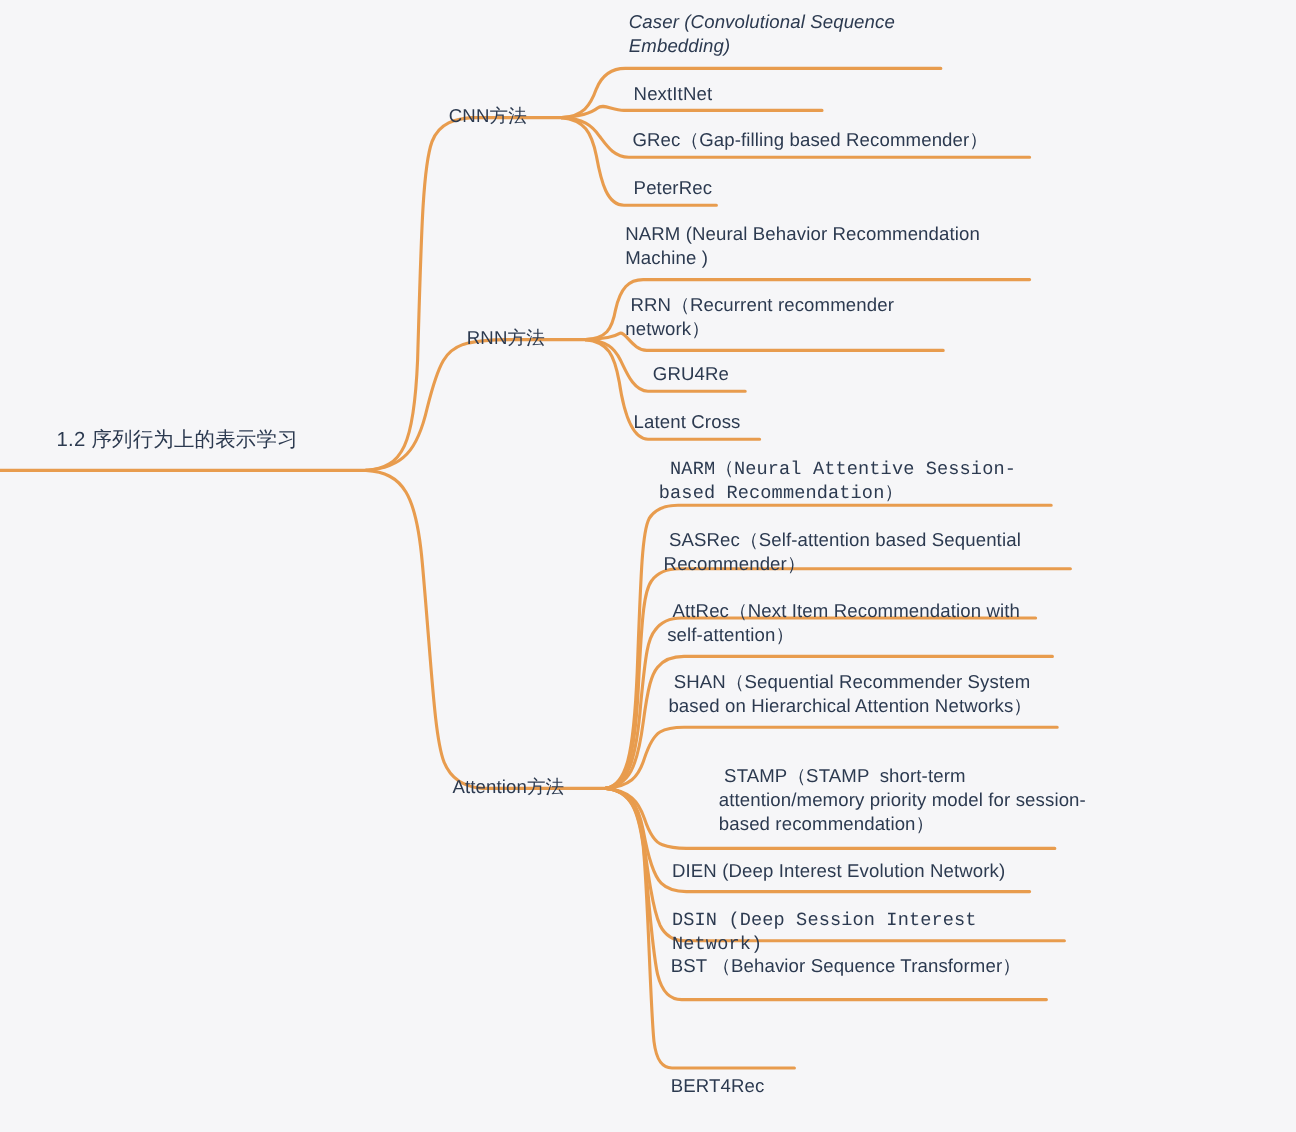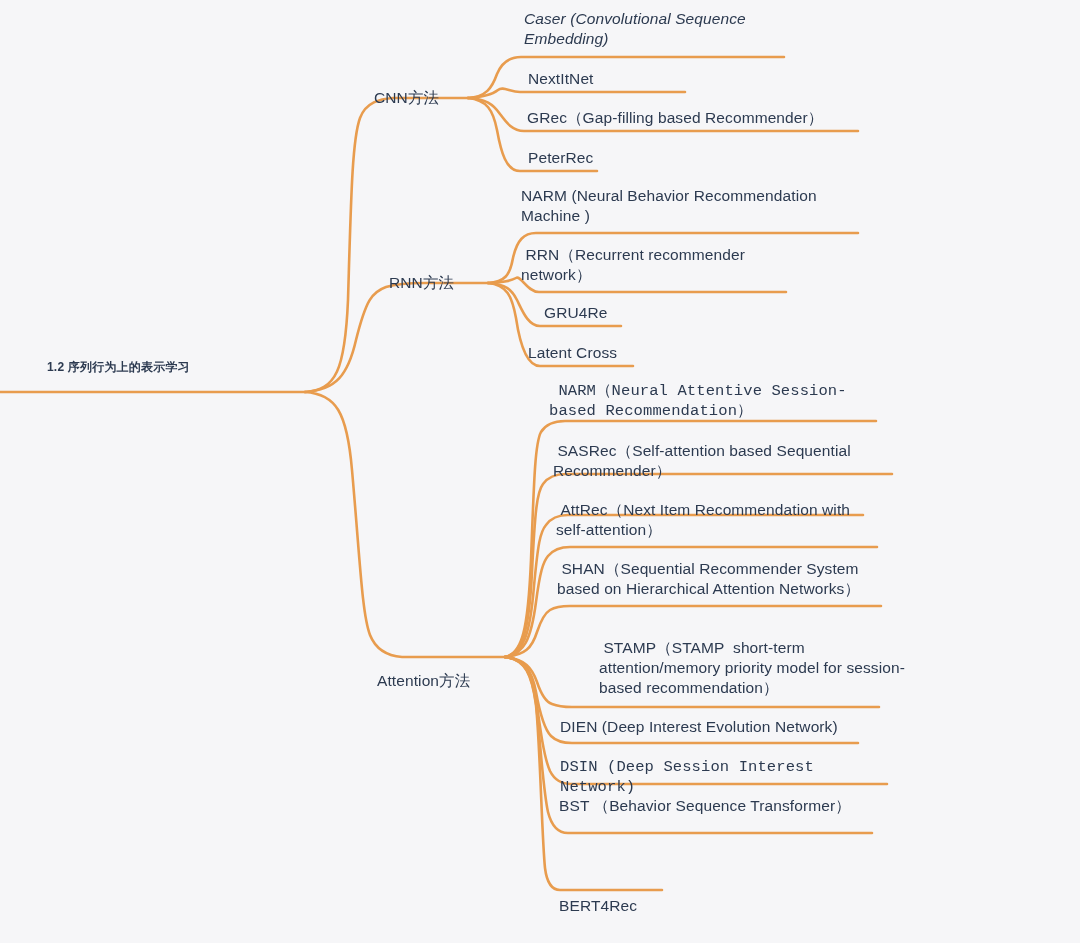--- a/index.html
+++ b/index.html
@@ -33,22 +33,22 @@
   .node-label {
     position: absolute;
     color: #2c3a50;
     font-size: 15.5px;
     line-height: 20px;
     letter-spacing: 0.1px;
     white-space: pre-wrap;
     -webkit-font-smoothing: antialiased;
   }
   .root-label {
-    font-weight: bold;
-    font-size: 12px;
+    font-weight: normal;
+    font-size: 17px;
     letter-spacing: 0.2px;
   }
   .branch-label {
     font-size: 15.5px;
   }
   .leaf-label {
     font-size: 15.5px;
   }
 </style>
 </head>
@@ -89,21 +89,21 @@
       <path d="M505,657 C526,659 532,676 536,705 C540,744 542,840 545,868 C547,884 552,890 560,890 L662,890"></path>
     </g>
   </svg>
 
   <div class="node-label root-label" style="left:47px; top:357px;">1.2 序列行为上的表示学习</div>
 
   <div class="node-label branch-label" style="left:374px; top:88px;">CNN方法</div>
 
   <div class="node-label branch-label" style="left:389px; top:273px;">RNN方法</div>
 
-  <div class="node-label branch-label" style="left:377px; top:671px;">Attention方法</div>
+  <div class="node-label branch-label" style="left:377px; top:647px;">Attention方法</div>
 
   <div class="node-label leaf-label" style="left:524px; top:9px; width:270px;font-style:italic;">Caser (Convolutional Sequence Embedding)</div>
   <div class="node-label leaf-label" style="left:528px; top:69px; width:270px;">NextItNet</div>
   <div class="node-label leaf-label" style="left:527px; top:108px; width:350px;">GRec（Gap-filling based Recommender）</div>
   <div class="node-label leaf-label" style="left:528px; top:148px; width:270px;">PeterRec</div>
 
   <div class="node-label leaf-label" style="left:521px; top:186px; width:340px;">NARM (Neural Behavior Recommendation Machine )</div>
   <div class="node-label leaf-label" style="left:521px; top:245px; width:270px;"> RRN（Recurrent recommender network）</div>
   <div class="node-label leaf-label" style="left:528px; top:303px; width:270px;margin-left:16px;">GRU4Re</div>
   <div class="node-label leaf-label" style="left:528px; top:343px; width:270px;">Latent Cross</div>

